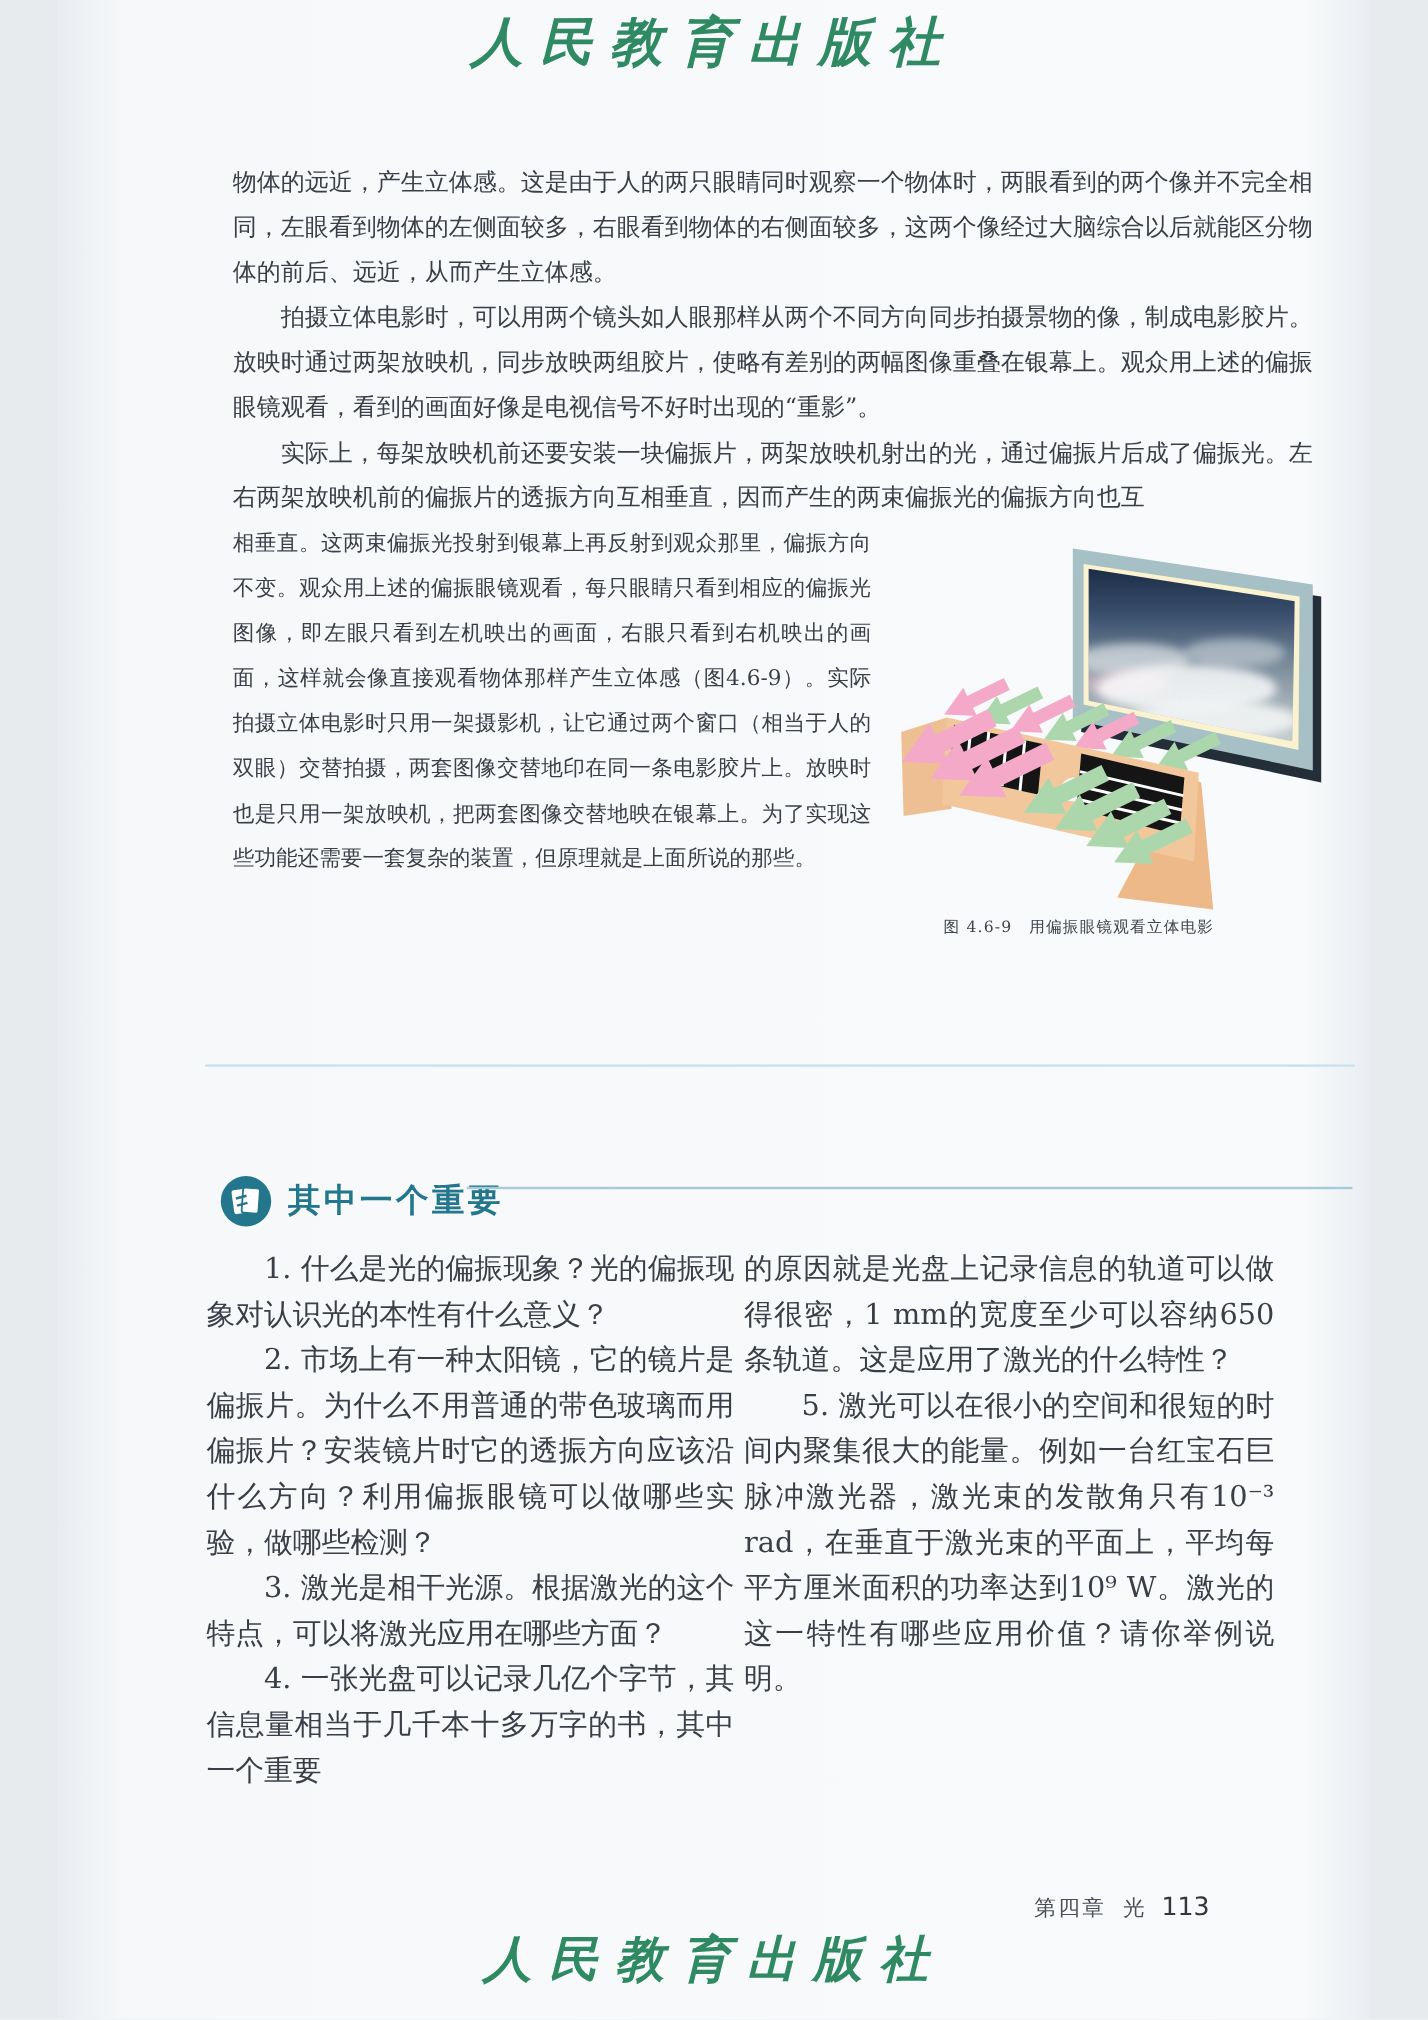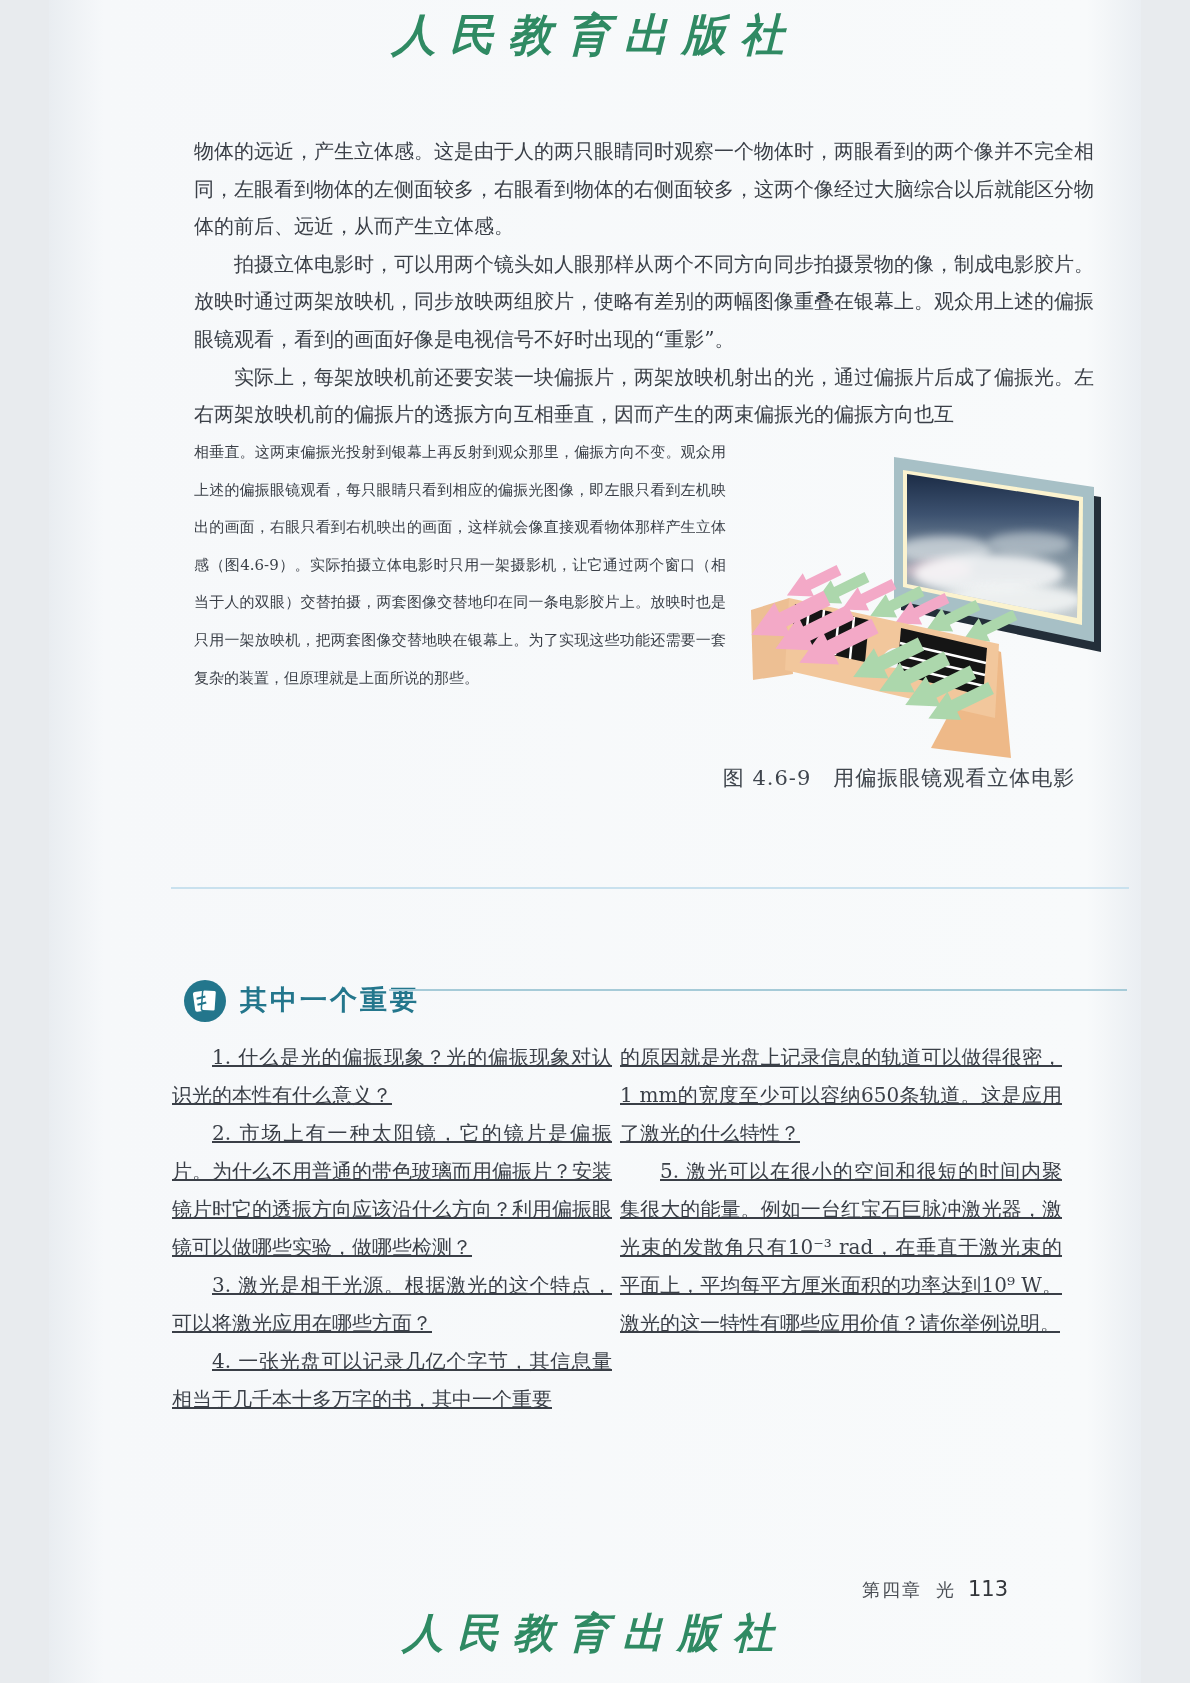--- a/index.html
+++ b/index.html
@@ -29,50 +29,50 @@
   .logo.bottom{top:1606px;font-size:41px;}
   .maintext{
     position:absolute;left:145px;top:133px;width:900px;
     font-size:20px;line-height:37.6px;
     text-align:justify;
   }
   .maintext p{margin:0;}
   p.indent{text-indent:2em;}
   .narrowtext{
     position:absolute;left:145px;top:434px;width:532px;
-    font-size:15px;line-height:37.6px;
+    font-size:18px;line-height:37.6px;
     text-align:justify;
   }
   .narrowtext p{margin:0;}
   .figurebox{position:absolute;left:640px;top:412px;width:420px;height:390px;}
   .figurebox svg{display:block;}
   .fig-caption{
     position:absolute;left:20px;top:352px;width:380px;
-    text-align:center;font-size:21px;color:#3f454d;
+    text-align:center;font-size:13px;color:#3f454d;
     letter-spacing:1px;
   }
   .divider{
     position:absolute;left:122px;top:887px;width:958px;height:2px;
     background:#c9e1ee;
   }
   .ex-header{position:absolute;left:133px;top:976px;height:46px;}
   .ex-icon{position:absolute;left:0;top:2px;}
   .ex-title{
     position:absolute;left:58px;top:6px;
     font-family:"DejaVu Sans","Liberation Sans",sans-serif;
     font-size:27px;font-weight:bold;color:#23768c;
     letter-spacing:3px;white-space:nowrap;
   }
   .ex-rule{
     position:absolute;left:340px;top:989px;width:738px;height:2px;
     background:#a6cbd8;
   }
   .ex-col{
     position:absolute;top:1038px;
-    font-size:20px;line-height:38px;text-align:justify;text-decoration:underline;
+    font-size:24px;line-height:38px;text-align:justify;
   }
   .ex-col p{margin:0;}
   .ex-left{left:123px;width:440px;}
   .ex-right{left:571px;width:442px;}
   .footer{
     position:absolute;top:1577px;right:133px;
     white-space:nowrap;color:#4b4f55;
   }
   .footer .chap{font-size:18px;letter-spacing:2px;}
   .footer .subj{font-size:18px;margin-left:14px;letter-spacing:2px;}

